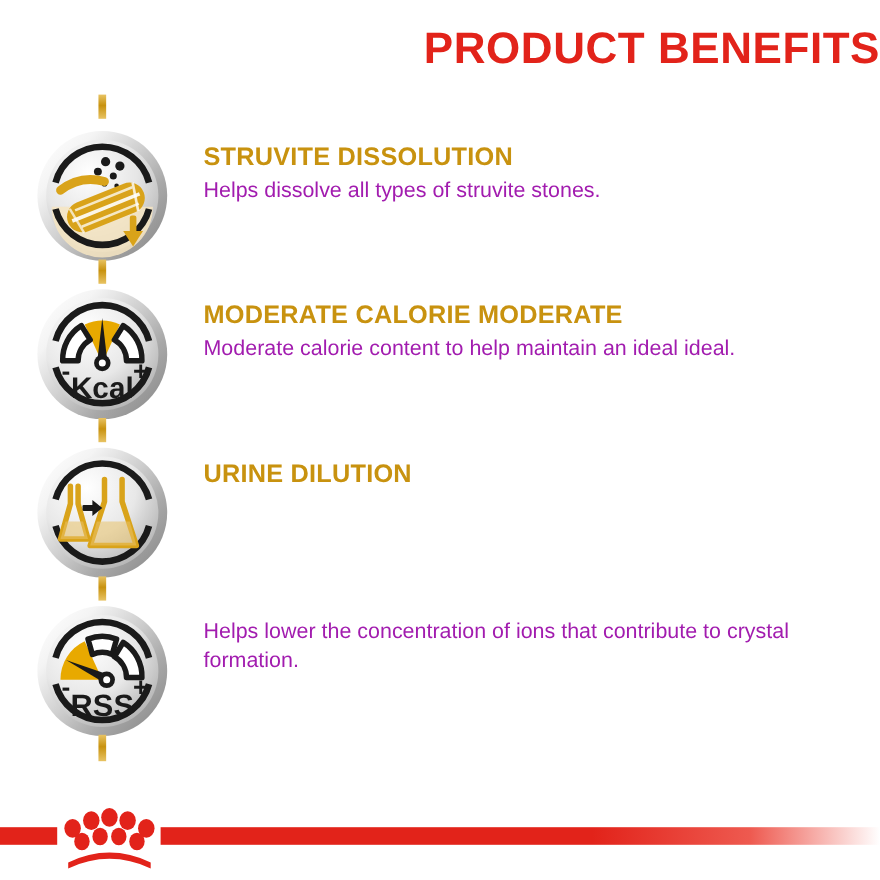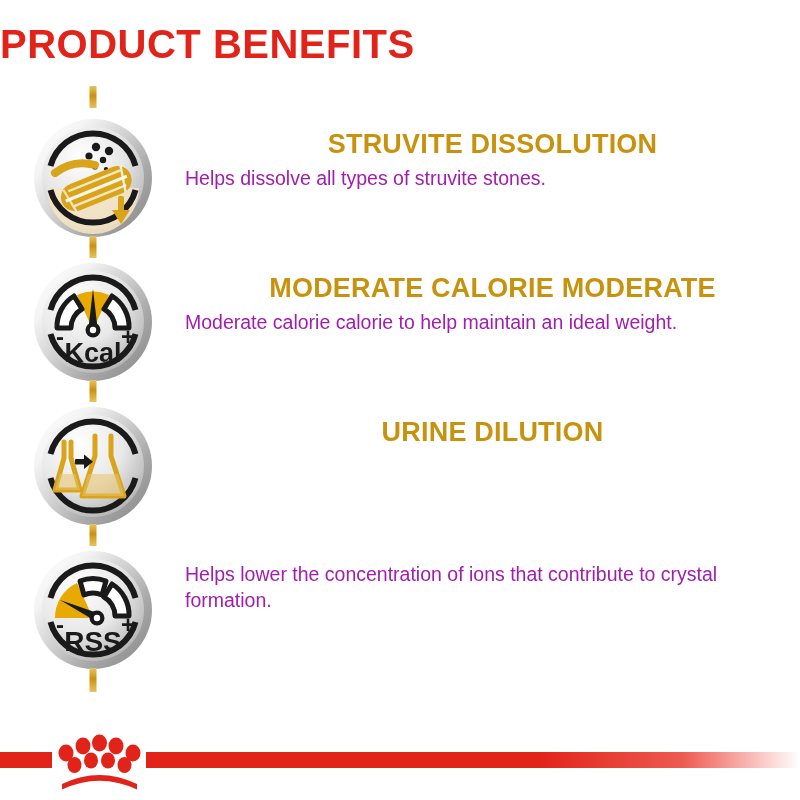--- a/index.html
+++ b/index.html
@@ -21,21 +21,21 @@
     height: 800px;
     background: #ffffff;
   }
 
   
   .title {
     position: absolute;
     top: 22px;
     left: 0;
     width: 800px;
-    text-align: left;
+    text-align: right;
     font-size: 40px;
     font-weight: bold;
     letter-spacing: 0.5px;
     color: #E2231A;
     font-family: "Liberation Sans", sans-serif;
   }
 
   
   .benefits {
     position: absolute;
@@ -56,28 +56,27 @@
     display: flex;
     justify-content: center;
     align-items: flex-start;
     padding-top: 6px;
   }
   .text-col {
     flex: 1 1 auto;
     padding-top: 18px;
   }
   .benefit-title {
-    font-size: 27px;
+    font-size: 23px;
     font-weight: bold;
     color: #C8920F;
     letter-spacing: 0.2px;
     line-height: 1.1;
     margin: 0 0 6px 0;
     font-family: "Liberation Sans", sans-serif;
-    text-align: center;
   }
   .benefit-desc {
     font-size: 19.5px;
     color: #a21caf;
     line-height: 1.32;
     margin: 0;
     max-width: 600px;
     font-family: "Liberation Sans", sans-serif;
   }
 
@@ -243,21 +242,21 @@
             <text x="27" y="83" font-family="Liberation Sans, sans-serif" font-size="24" font-weight="bold" fill="#1A1A1A" text-anchor="middle">-</text>
             <text x="95" y="83" font-family="Liberation Sans, sans-serif" font-size="24" font-weight="bold" fill="#1A1A1A" text-anchor="middle">+</text>
 
             <text x="60" y="100" font-family="Liberation Sans, sans-serif" font-size="27" font-weight="bold" fill="#1A1A1A" text-anchor="middle">Kcal</text>
           </svg>
         </div>
         <div class="connector between"></div>
       </div>
       <div class="text-col">
         <p class="benefit-title">MODERATE CALORIE MODERATE</p>
-        <p class="benefit-desc">Moderate calorie calorie to help maintain an ideal weight.</p>
+        <p class="benefit-desc">Moderate calorie content to help maintain an ideal ideal.</p>
       </div>
     </div>
 
     <div class="benefit-row">
       <div class="icon-col">
         <div class="badge">
           <svg width="120" height="120" viewBox="0 0 120 120">
             <defs>
               <linearGradient id="sil3" x1="0%" y1="8%" x2="95%" y2="95%">
                 <stop offset="0%" stop-color="#FFFFFF"></stop>

